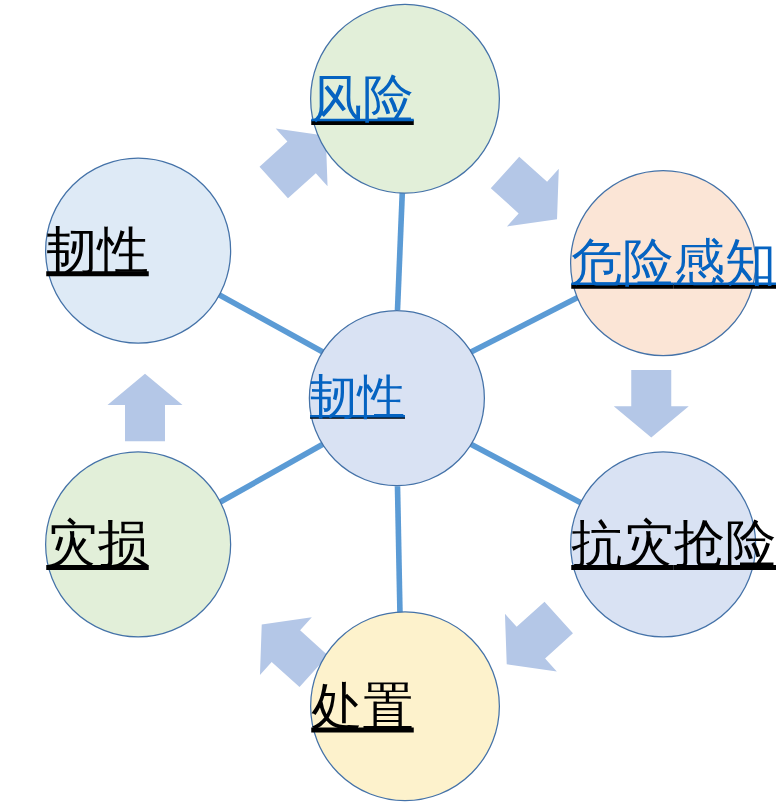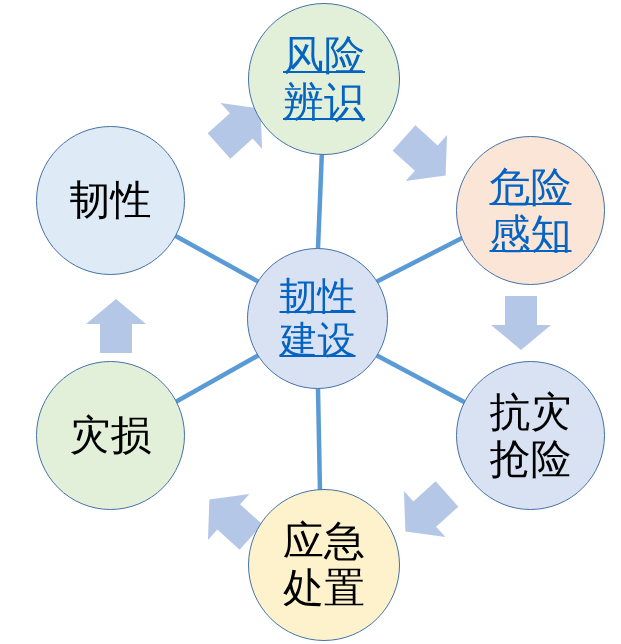--- a/index.html
+++ b/index.html
@@ -27,25 +27,26 @@
     width: 621px;
     height: 644px;
   }
   #spoke-layer { z-index: 1; }
   #arrow-layer { z-index: 2; }
   .node {
     position: absolute;
     border-radius: 50%;
     box-sizing: border-box;
     display: flex;
-    flex-direction: column;
+    flex-direction: row;
     align-items: center;
-    justify-content: center;
+    justify-content: flex-start;
     z-index: 3;
     border: 1.4px solid #4472A8;
+    text-decoration: underline;
   }
   .node-line {
     display: block;
     text-align: center;
     line-height: 1.14;
     white-space: nowrap;
   }
   .node.plain .node-line {
     color: #000000;
     text-decoration: none;
@@ -140,40 +141,37 @@
       </g>
 
       <g transform="translate(116,353) rotate(-90)">
         <path d="M 0 -16 L 29 -16 L 29 -30 L 54 0 L 29 30 L 29 16 L 0 16 Z"></path>
       </g>
     </g>
   </svg>
 
   <div class="node link" id="node-center">
     <span class="node-line">韧性</span>
-    <span class="node-line">建设</span>
   </div>
 
   <div class="node link" id="node-top">
     <span class="node-line">风险</span>
-    <span class="node-line">辨识</span>
   </div>
 
   <div class="node plain" id="node-lower-right">
     <span class="node-line">抗灾</span>
     <span class="node-line">抢险</span>
   </div>
 
   <div class="node link" id="node-upper-right">
     <span class="node-line">危险</span>
     <span class="node-line">感知</span>
   </div>
 
   <div class="node plain" id="node-bottom">
-    <span class="node-line">应急</span>
     <span class="node-line">处置</span>
   </div>
 
   <div class="node plain" id="node-lower-left">
     <span class="node-line">灾损</span>
   </div>
 
   <div class="node plain" id="node-upper-left">
     <span class="node-line">韧性</span>
   </div>

